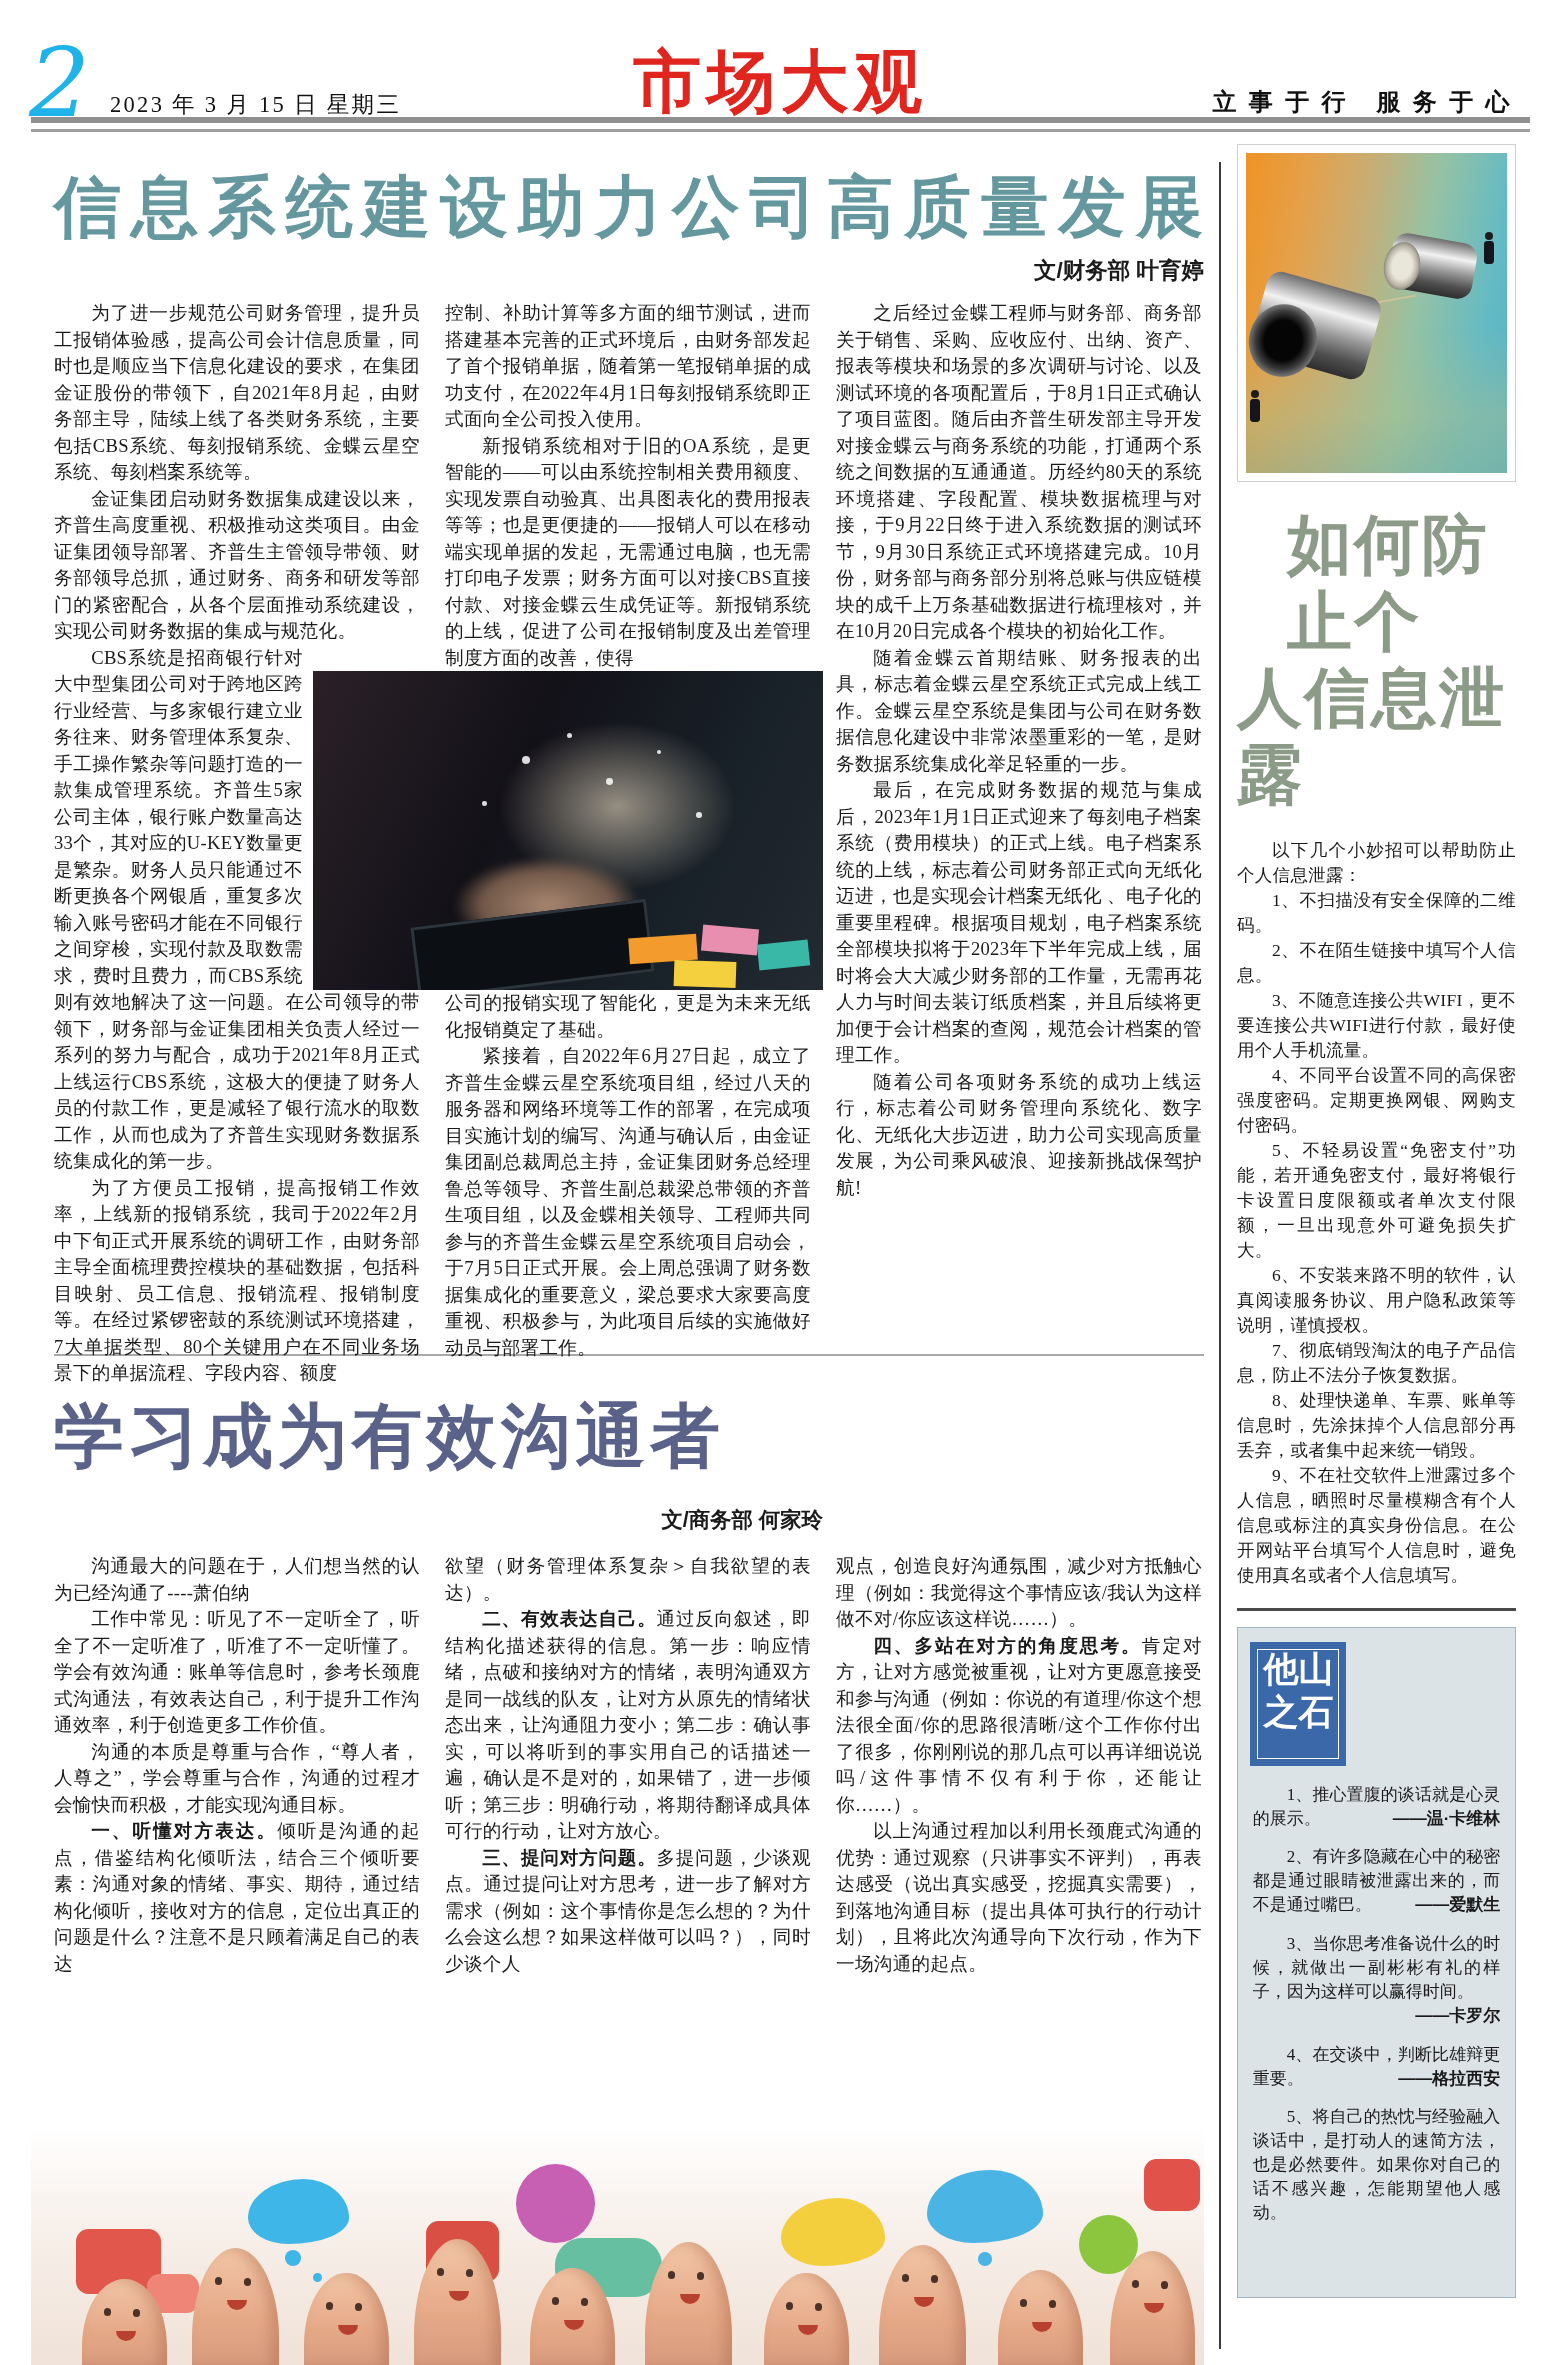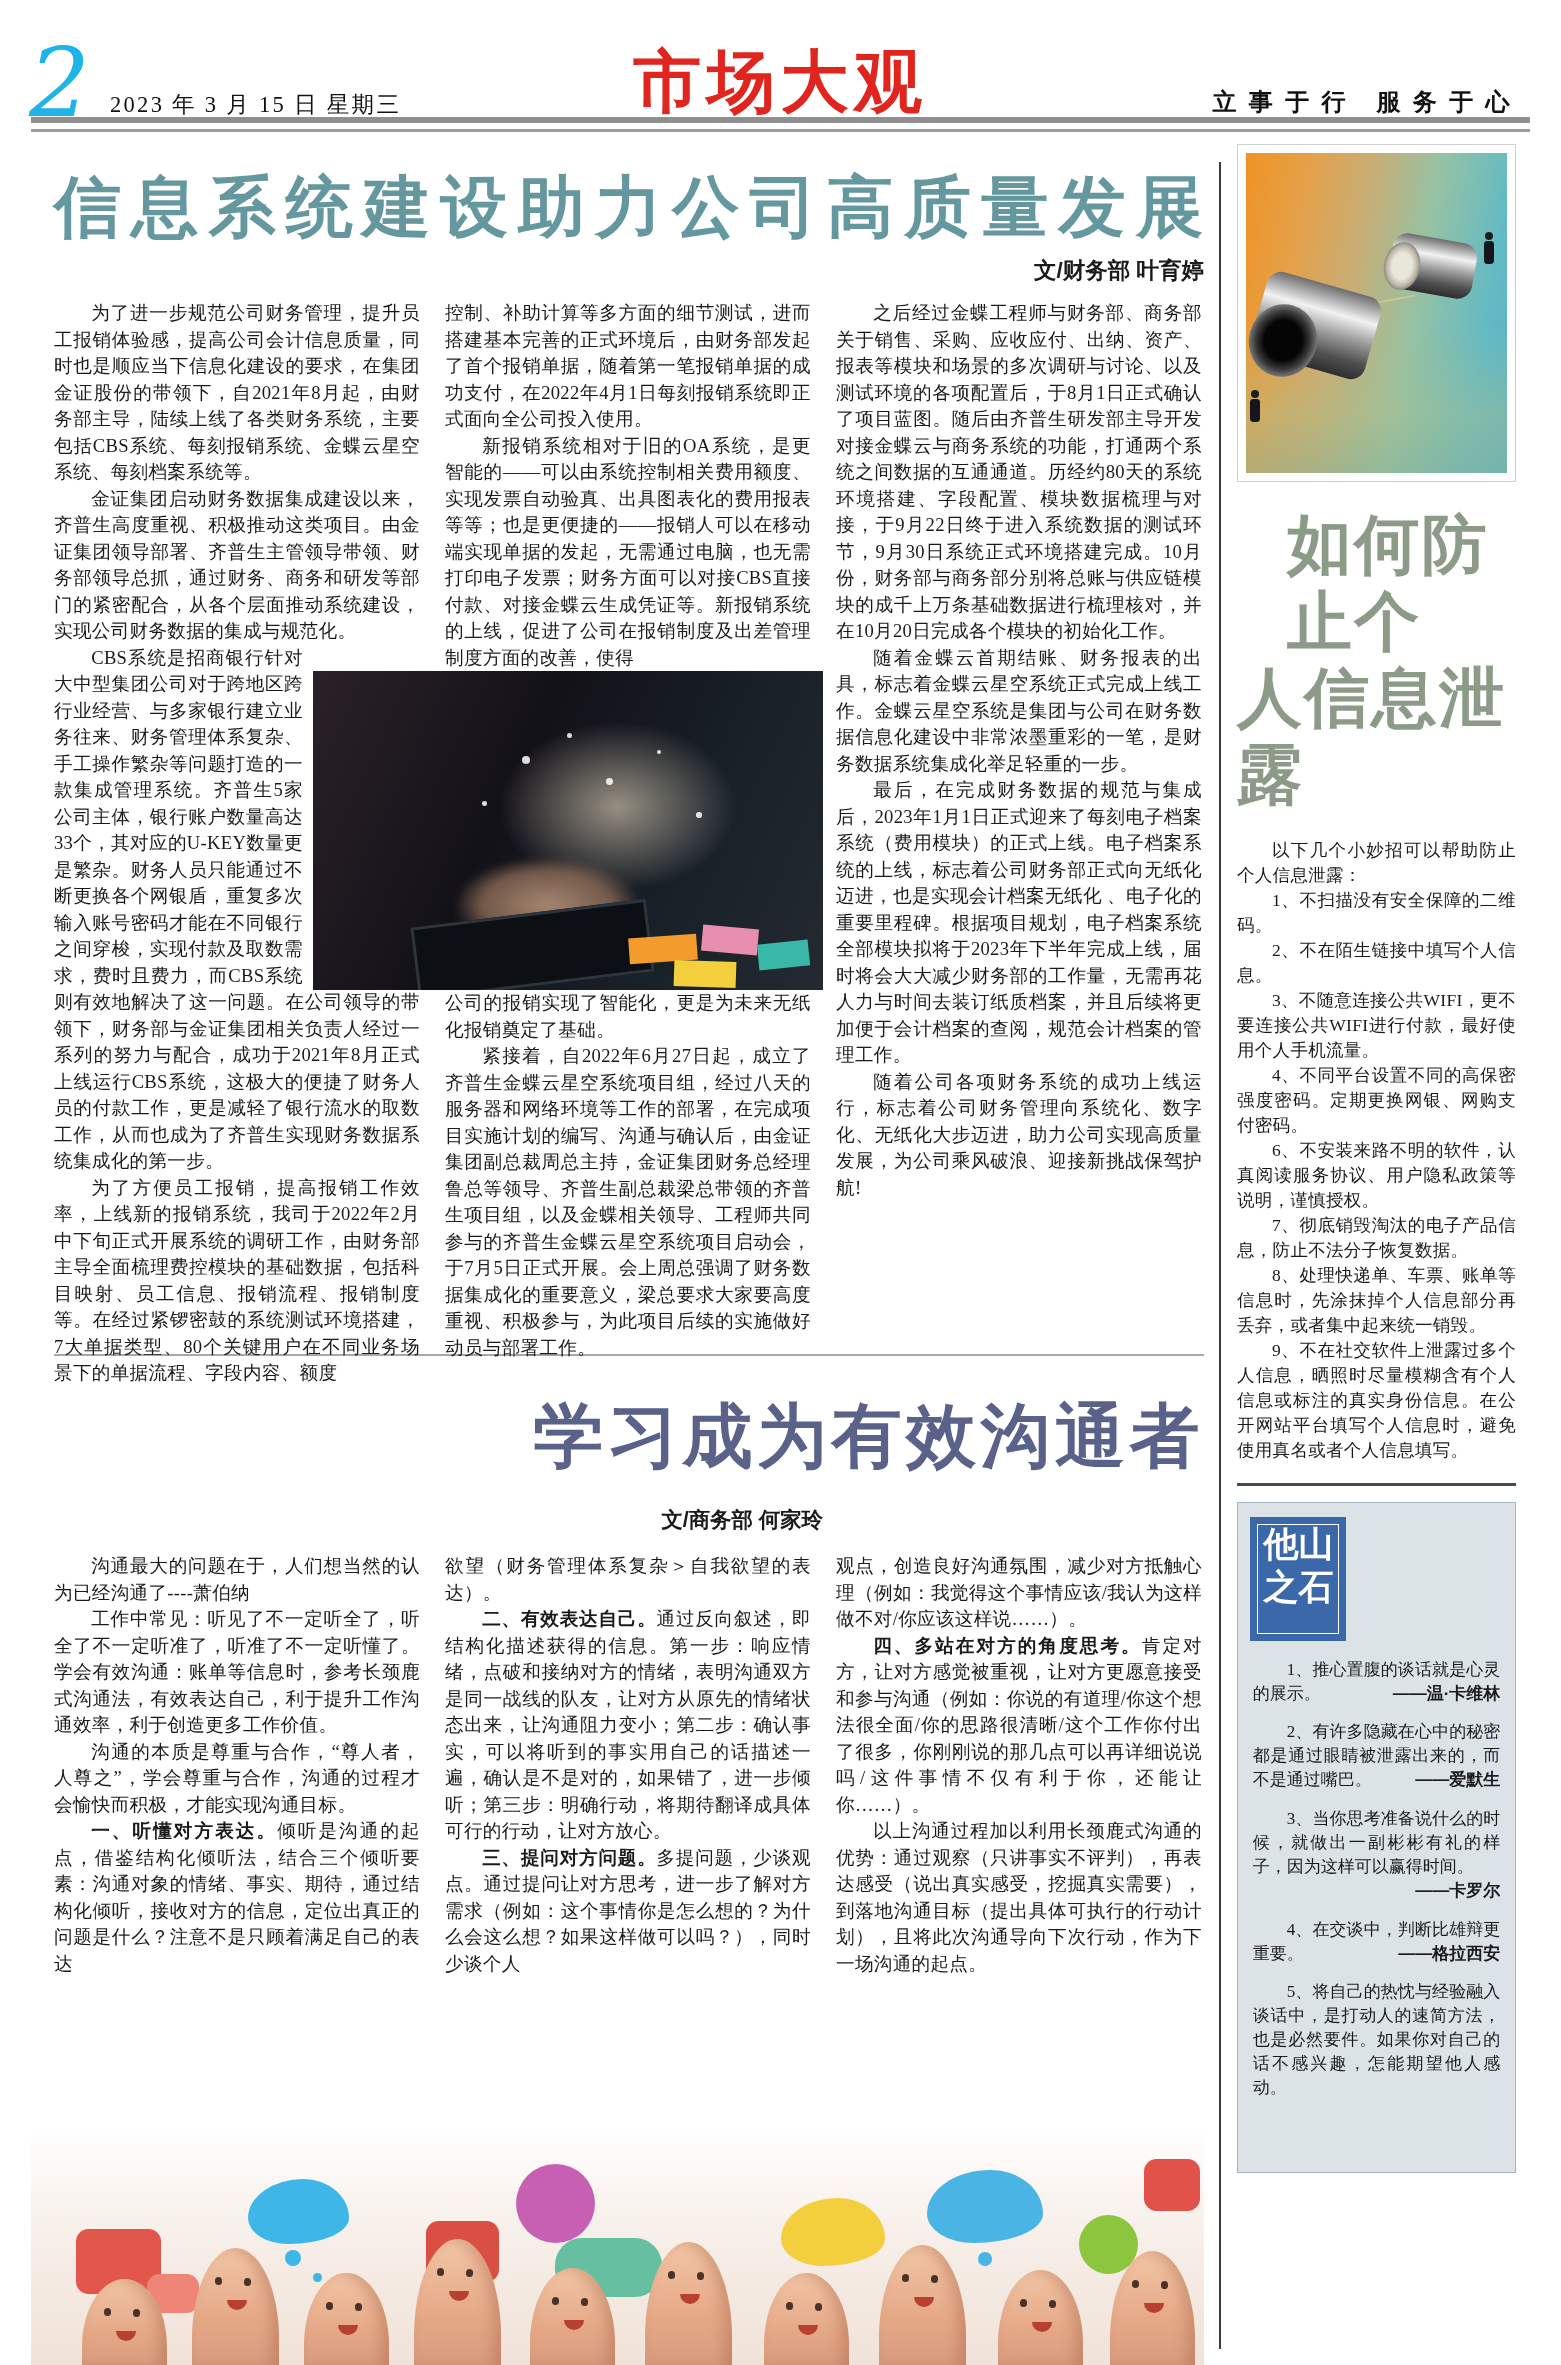--- a/index.html
+++ b/index.html
@@ -40,21 +40,21 @@
   .mp-hand { position:absolute; left:141px; top:186px; width:186px; height:96px; border-radius:50%;
     background:radial-gradient(closest-side,#caa184,#8a6a55 70%,rgba(0,0,0,0)); filter:blur(3.4px); opacity:.8; }
   .mp-tablet { position:absolute; left:101px; top:242px; width:237px; height:73px; background:#0c0f14;
     border:3.4px solid #2c343c; transform:rotate(-7deg); }
   .mp-note { position:absolute; height:26px; }
   
   .mid-rule { position:absolute; left:54px; top:1354px; width:1150px; height:2.3px; background:#a8a8a8; }
   .v-rule { position:absolute; left:1219px; top:162px; width:1.7px; height:2187px; background:#3c3c3c; }
   
   .mid { position:absolute; left:54px; top:1370px; width:1150px; z-index:2; }
-  .mid-title { text-align:right; font-size:70px; font-weight:bold; color:#5a6289; letter-spacing:4.5px;
+  .mid-title { text-align:left; font-size:70px; font-weight:bold; color:#5a6289; letter-spacing:4.5px;
     font-family:"Liberation Sans","DejaVu Sans",sans-serif; margin-top:20px; }
   .byline2 { width:769px; text-align:right; font-size:21.4px; font-weight:bold; margin-top:21.4px;
     font-family:"Liberation Sans","DejaVu Sans",sans-serif; }
   .mid-cols { display:flex; gap:25px; margin-top:19px; }
   .lead-bold { font-weight:bold; font-family:"Liberation Sans","DejaVu Sans",sans-serif; }
   
   .banner { position:absolute; left:31px; top:2125px; width:1173px; height:241px; z-index:1;
     background:linear-gradient(180deg,#ffffff 0%,#f7efe9 45%,#f0e2d8 100%); overflow:hidden; }
   .bub { position:absolute; }
   .bub.cloud { border-radius:55% 45% 60% 40% / 60% 60% 40% 40%; }
@@ -227,20 +227,21 @@
       <span class="l1">如何防止个</span>
       <span class="l2">人信息泄露</span>
     </h2>
 
     <div class="side-body">
       <p class="indent">以下几个小妙招可以帮助防止个人信息泄露：</p>
       <p class="indent">1、不扫描没有安全保障的二维码。</p>
       <p class="indent">2、不在陌生链接中填写个人信息。</p>
       <p class="indent">3、不随意连接公共WIFI，更不要连接公共WIFI进行付款，最好使用个人手机流量。</p>
       <p class="indent">4、不同平台设置不同的高保密强度密码。定期更换网银、网购支付密码。</p>
+      <p class="indent">5、不轻易设置“免密支付”功能，若开通免密支付，最好将银行卡设置日度限额或者单次支付限额，一旦出现意外可避免损失扩大。</p>
       <p class="indent">6、不安装来路不明的软件，认真阅读服务协议、用户隐私政策等说明，谨慎授权。</p>
       <p class="indent">7、彻底销毁淘汰的电子产品信息，防止不法分子恢复数据。</p>
       <p class="indent">8、处理快递单、车票、账单等信息时，先涂抹掉个人信息部分再丢弃，或者集中起来统一销毁。</p>
       <p class="indent">9、不在社交软件上泄露过多个人信息，晒照时尽量模糊含有个人信息或标注的真实身份信息。在公开网站平台填写个人信息时，避免使用真名或者个人信息填写。</p>
     </div>
 
     <div class="side-rule"></div>
 
     <div class="stone">
       <div class="stone-badge">

